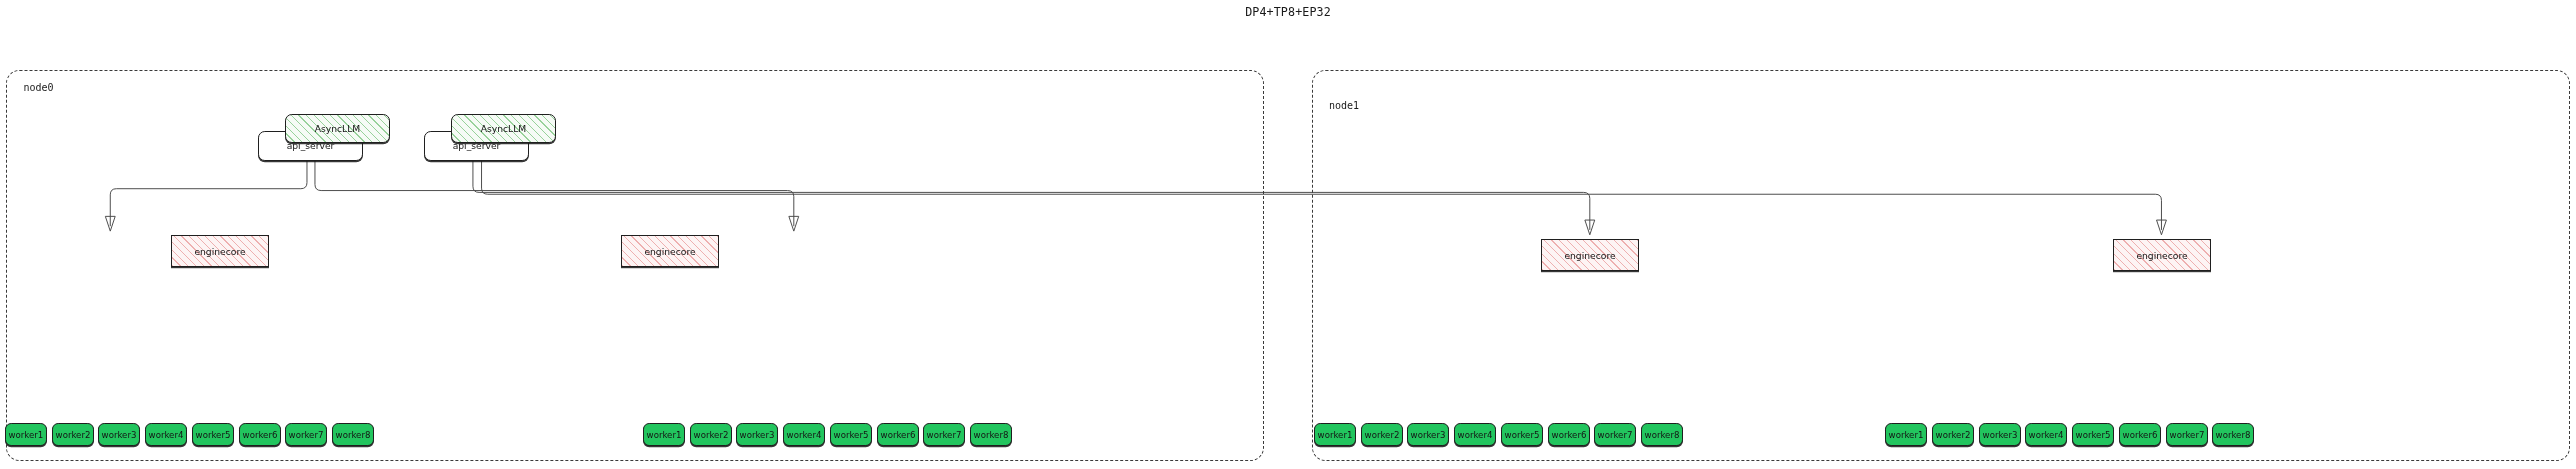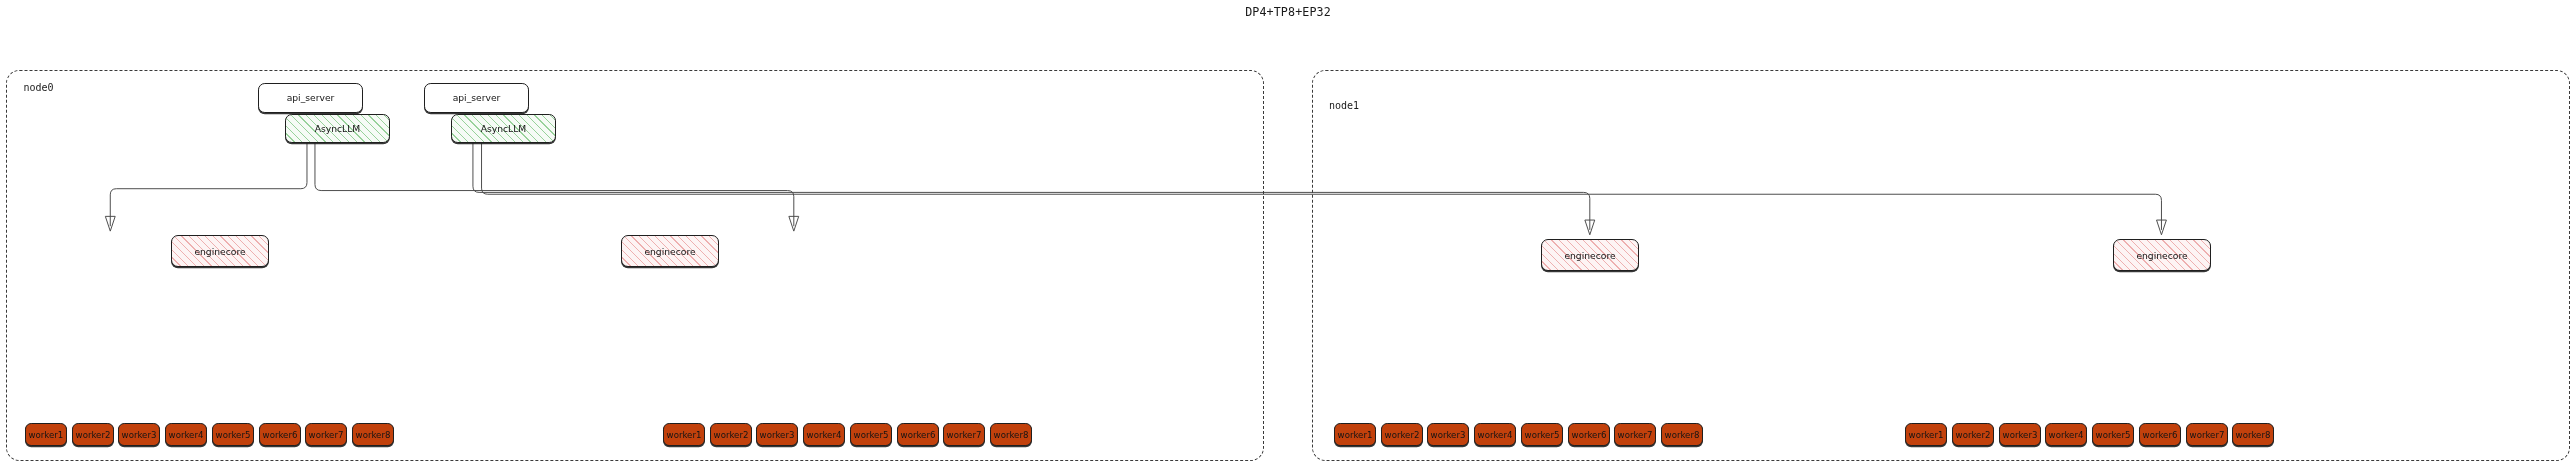--- a/index.html
+++ b/index.html
@@ -31,51 +31,50 @@
 
   .nbox{
     position:absolute;box-sizing:border-box;
     border:1.2px solid #1f1f1f;
     border-radius:5.5px;
     display:flex;align-items:center;justify-content:center;
     font-size:9.2px;color:#141414;
     background:#ffffff;
     box-shadow:0 1.2px 0 0 rgba(20,20,20,.85);
   }
-  .nbox.api{ background:#ffffff; border-radius:6.8px; }
+  .nbox.api{ background:#ffffff; border-radius:6.8px;margin-top:48px; }
 
   .nbox.async{
     border-radius:6.8px;
     background-color:#f6fbf6;
     background-image:repeating-linear-gradient(
         45deg,
         rgba(75,175,80,.55) 0px,
         rgba(75,175,80,.55) 0.9px,
         rgba(255,255,255,0) 0.9px,
         rgba(255,255,255,0) 5.5px);
     margin-left:27px;
   }
 
   .nbox.engine{
-    border-radius:7px;
+    border-radius:0;
     background-color:#fdf4f4;
     background-image:repeating-linear-gradient(
         45deg,
         rgba(226,120,120,.55) 0px,
         rgba(226,120,120,.55) 0.9px,
         rgba(255,255,255,0) 0.9px,
         rgba(255,255,255,0) 5.5px);
   }
 
   .nbox.worker{
     border-radius:6.2px;
     font-size:8.6px;
-    background:#c2410c;
+    background:#22c55e;
     box-shadow:0 1.2px 0 0 rgba(20,20,20,.85);
-    margin-left:20px;
   }
 
   svg.edges{position:absolute;left:0;top:0;width:2576px;height:469px;pointer-events:none;}
   svg.edges path{fill:none;stroke:#4a4a4a;stroke-width:1.6px;}
   svg.edges polygon{fill:none;stroke:#4a4a4a;stroke-width:1.6px;}
 </style>
 </head>
 <body>
 
 <div id="stage">

